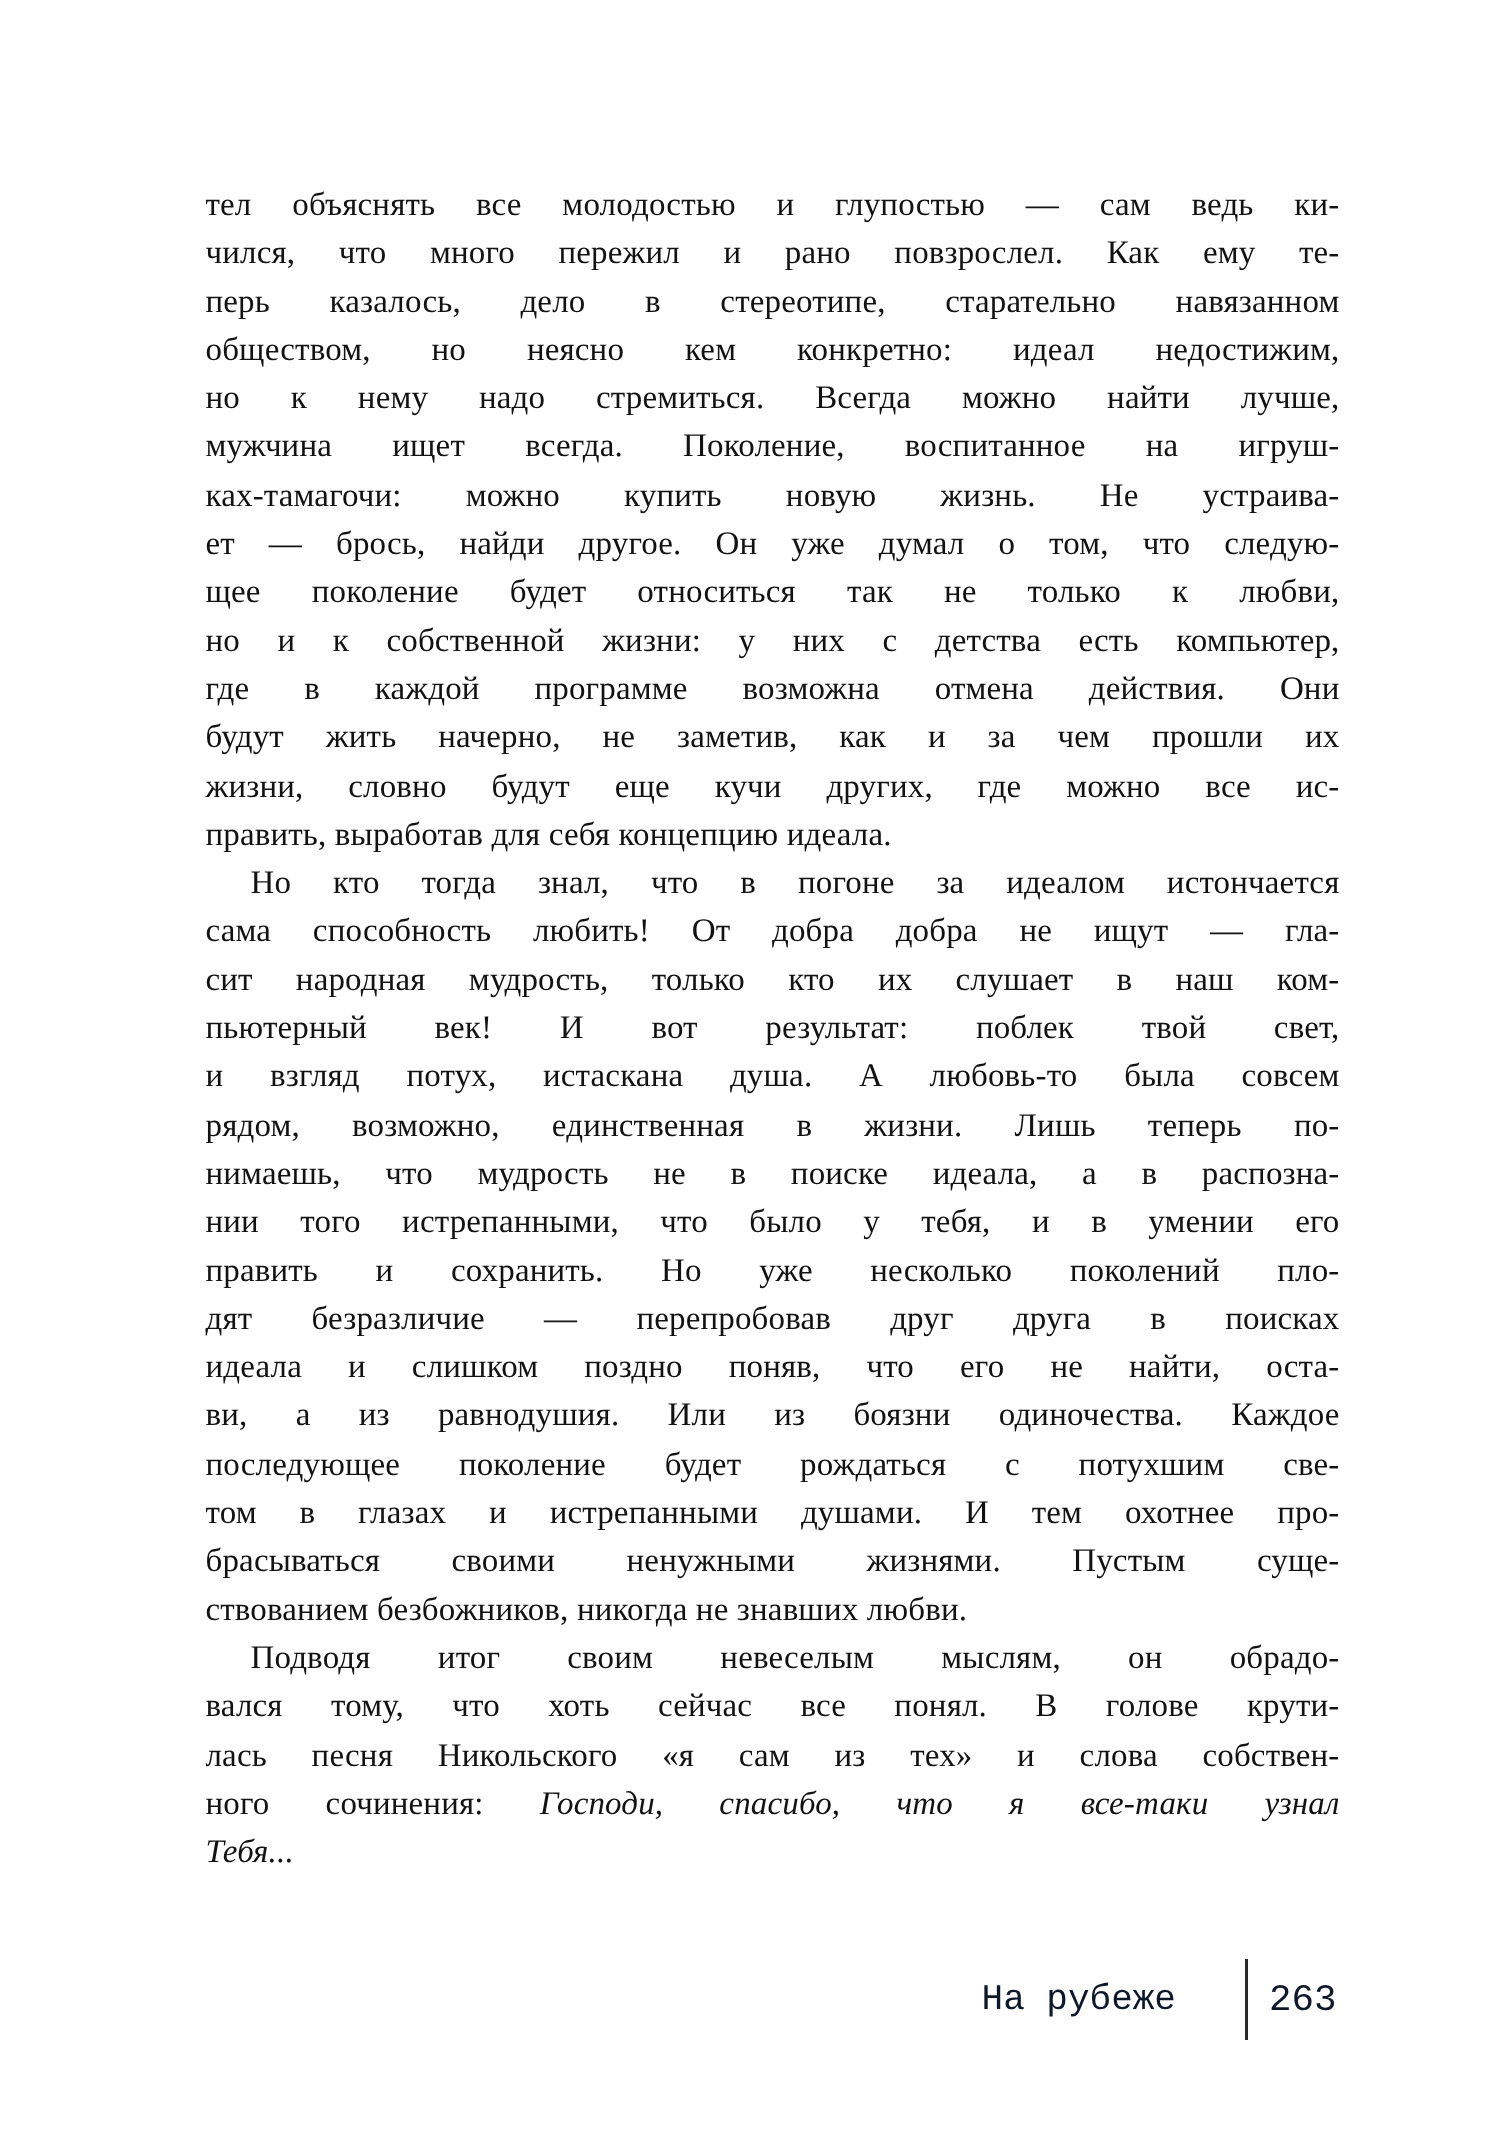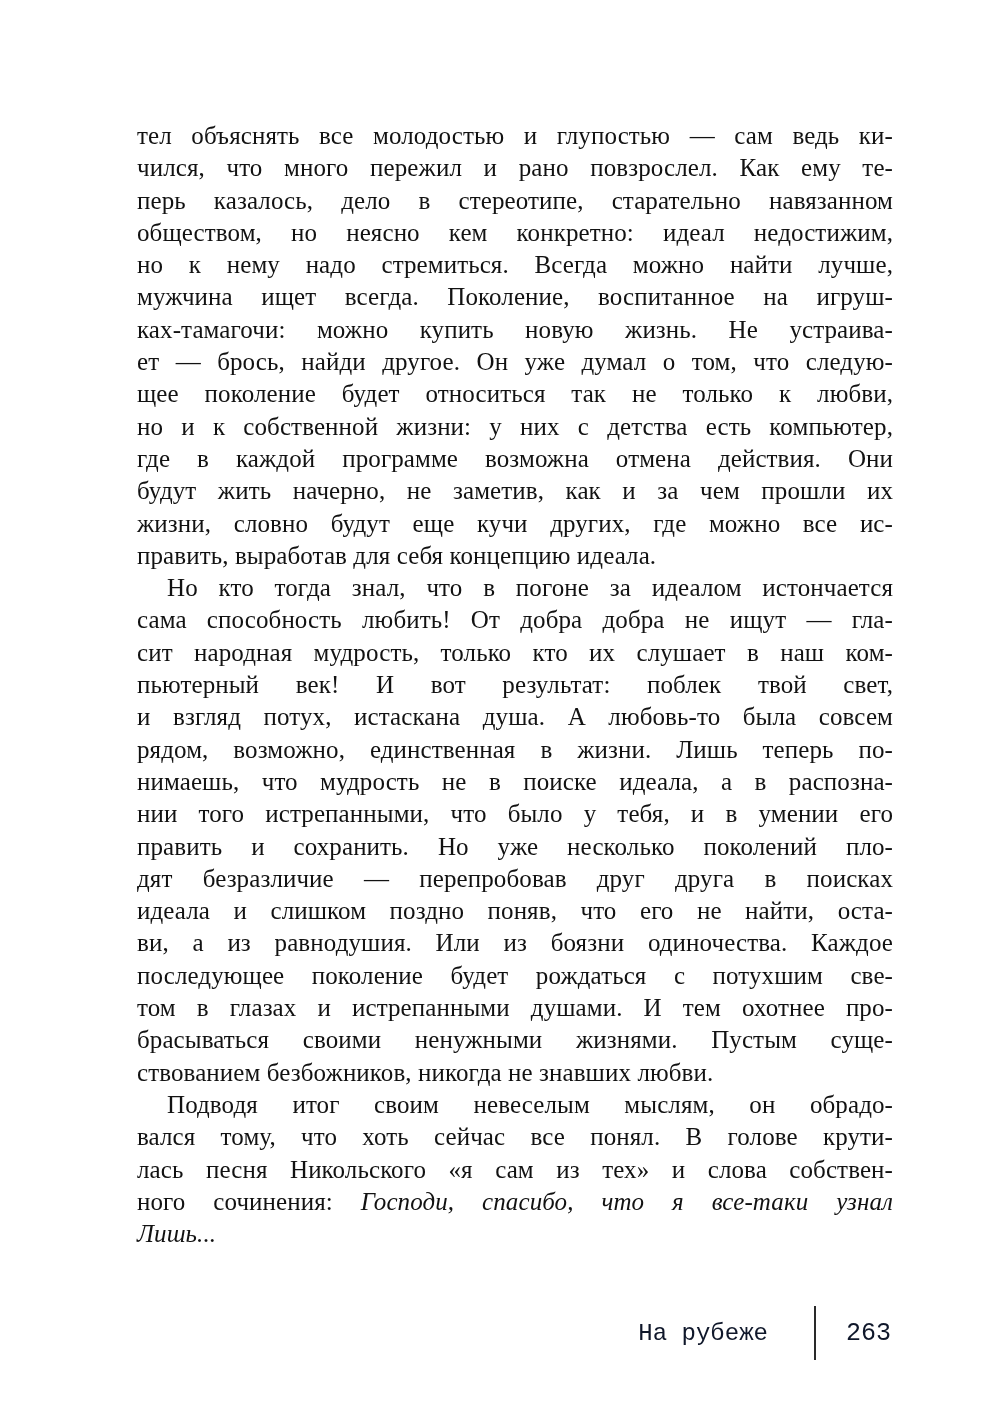--- a/index.html
+++ b/index.html
@@ -16,21 +16,21 @@
     font-family: "Liberation Serif", serif;
     color: #121212;
   }
   .text-block {
     position: absolute;
     left: 137px;
     top: 120px;
     width: 756px;
   }
   .line {
-    font-size: 25px;
+    font-size: 22px;
     line-height: 32.3px;
     text-align: justify;
     text-align-last: justify;
     white-space: normal;
     letter-spacing: 0.1px;
   }
   .line.last {
     text-align-last: left;
   }
   .line.indent {
@@ -52,21 +52,21 @@
   }
   .running-title {
     margin-right: 46px;
   }
   .vrule {
     width: 2px;
     height: 54px;
     background: #2a2a2a;
   }
   .page-number {
-    margin-left: 30px;
+    margin-left: 14px;
     font-size: 25px;
     min-width: 42px;
     text-align: right;
   }
 </style>
 </head>
 <body>
 
 <div class="page">
   <div class="text-block" id="text-block">
@@ -97,20 +97,20 @@
       <div class="line">идеала и слишком поздно поняв, что его не найти, оста-</div>
       <div class="line">ви, а из равнодушия. Или из боязни одиночества. Каждое</div>
       <div class="line">последующее поколение будет рождаться с потухшим све-</div>
       <div class="line">том в глазах и истрепанными душами. И тем охотнее про-</div>
       <div class="line">брасываться своими ненужными жизнями. Пустым суще-</div>
       <div class="line last">ствованием безбожников, никогда не знавших любви.</div>
       <div class="line indent">Подводя итог своим невеселым мыслям, он обрадо-</div>
       <div class="line">вался тому, что хоть сейчас все понял. В голове крути-</div>
       <div class="line">лась песня Никольского «я сам из тех» и слова собствен-</div>
       <div class="line"><span>ного сочинения: </span><span class="it">Господи, спасибо, что я все-таки узнал</span></div>
-      <div class="line last"><span class="it">Лишь...</span></div>
+      <div class="line last"><span class="it">Тебя...</span></div>
     </div>
   <div class="footer">
     <span class="running-title">На рубеже</span>
     <span class="vrule"></span>
     <span class="page-number">263</span>
   </div>
 </div>
 
 </body></html>

